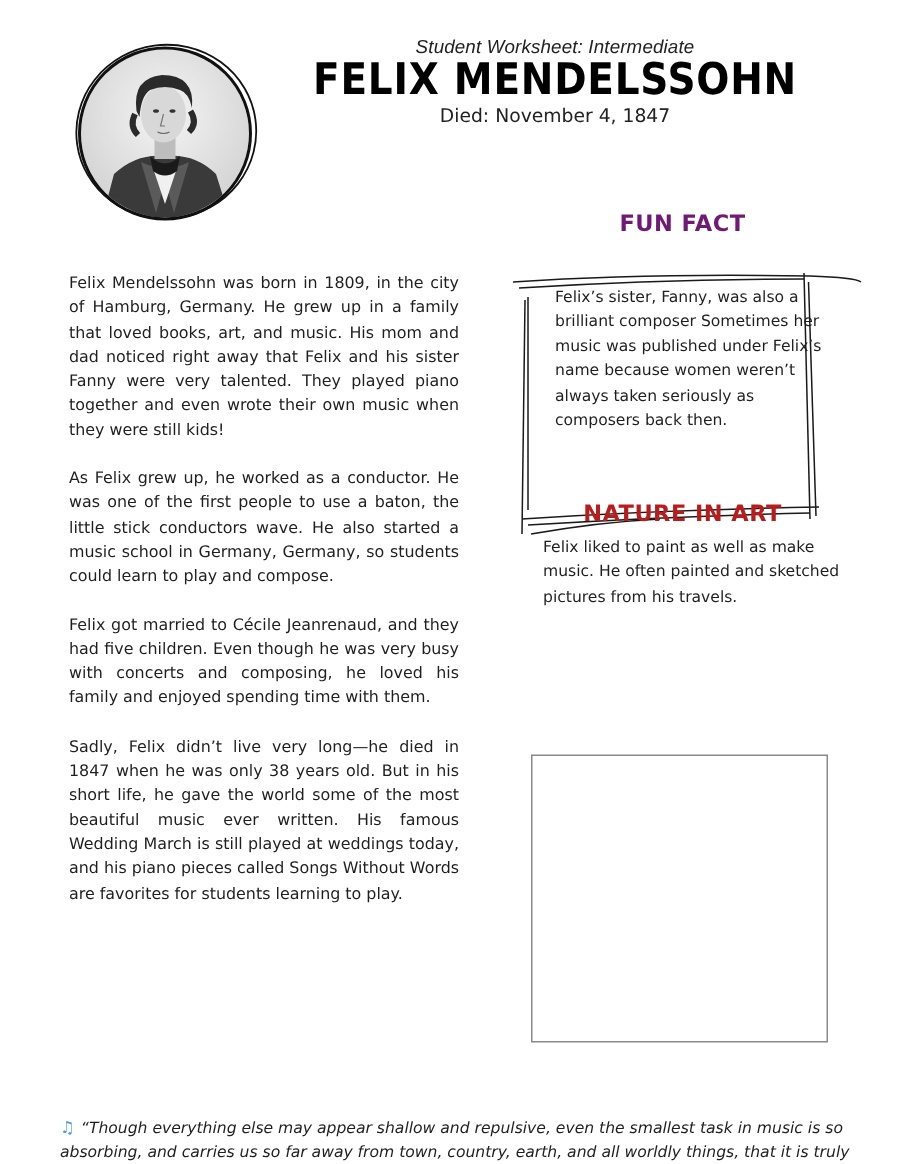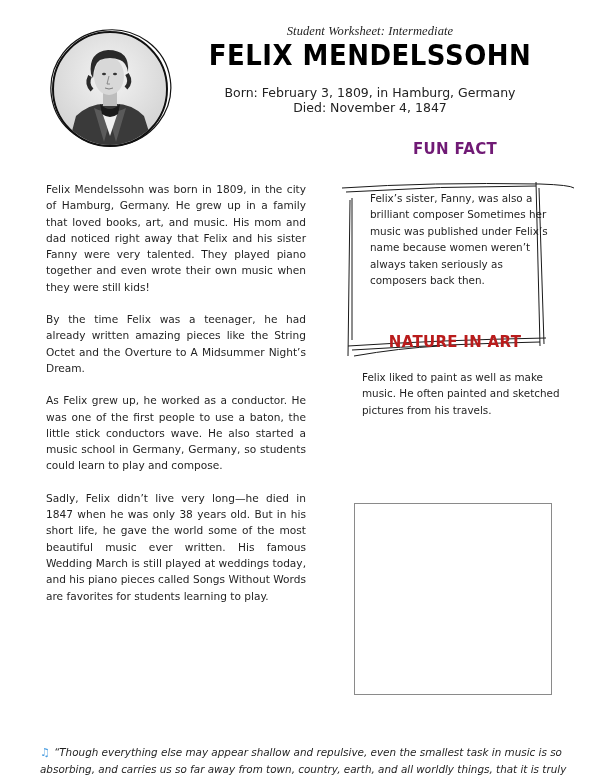--- a/index.html
+++ b/index.html
@@ -3,37 +3,37 @@
 <meta charset="utf-8">
 <style>
   * { box-sizing: border-box; margin: 0; padding: 0; }
   html, body { width: 600px; height: 776px; background: #ffffff; overflow: hidden; }
   body { position: relative; font-family: "DejaVu Sans", sans-serif; color: #1a1a1a; }
 
   .portrait { position: absolute; left: 46px; top: 24px; width: 128px; height: 130px; }
   .portrait svg { width: 100%; height: 100%; }
 
   .header { position: absolute; left: 200px; top: 24px; width: 340px; text-align: center; }
-  .subtitle { font-family: Liberation Serif, serif; font-style: italic; font-size: 12.5px; color: #222; letter-spacing: 0.1px; }
+  .subtitle { font-family: Liberation Sans, sans-serif; font-style: italic; font-size: 12.5px; color: #222; letter-spacing: 0.1px; }
   .title { font-family: "DejaVu Sans", sans-serif; font-weight: bold; font-size: 26px; letter-spacing: 0.5px; margin-top: 1px; color: #000; transform: scaleY(1.12); }
   .born, .died { font-size: 12.5px; color: #222; }
   .born { margin-top: 15px; }
   .died { margin-top: 0; }
 
   .bio { position: absolute; left: 46px; top: 169px; width: 260px; font-size: 10.6px; line-height: 16.3px; text-align: justify; color: #1f1f1f; margin-top: 12px; }
   .bio p { margin-bottom: 16px; }
 
   .funfact-heading { position: absolute; left: 355px; top: 140px; width: 200px; text-align: center; font-weight: bold; font-size: 15px; letter-spacing: 0.3px; color: #701a75; }
   .funfact-frame { position: absolute; left: 340px; top: 160px; width: 236px; height: 200px; }
   .funfact-frame svg { width: 100%; height: 100%; position: absolute; left: 0; top: 0; }
   .funfact-text { position: absolute; left: 370px; top: 190px; width: 180px; font-size: 10.4px; line-height: 16.4px; color: #1f1f1f; }
 
   .nature-heading { position: absolute; left: 355px; top: 333px; width: 200px; text-align: center; font-weight: bold; font-size: 15px; letter-spacing: 0.3px; color: #b91c1c; }
   .nature-text { position: absolute; left: 362px; top: 357px; width: 210px; font-size: 10.4px; line-height: 16.4px; color: #1f1f1f; }
-  .nature-text p { margin-bottom: 16px; margin-top: 12px; }
+  .nature-text p { margin-bottom: 16px; }
 
   .sketch-box { position: absolute; left: 354px; top: 503px; width: 198px; height: 192px; border: 1.5px solid #8a8a8a; background: #fff; }
 
   .quote { position: absolute; left: 40px; top: 744px; width: 530px; text-align: left; font-style: italic; font-size: 10.4px; line-height: 16.2px; color: #1f1f1f; }
   .quote .note { color: #4a9de0; font-style: normal; font-size: 11px; margin-right: 4px; }
   .copyright { position: absolute; right: 28px; top: 784px; font-size: 7px; color: #333; }
 </style>
 </head>
 <body>
 
@@ -72,28 +72,27 @@
       <path d="M81 50 Q86 58 80 64" stroke="#2a2a2a" stroke-width="4" fill="none"></path>
     </g>
     <circle cx="64" cy="65" r="57" fill="none" stroke="#111" stroke-width="2"></circle>
     <ellipse cx="65" cy="64" rx="60" ry="58" fill="none" stroke="#111" stroke-width="1.2" transform="rotate(-8 64 65)"></ellipse>
   </svg>
 </div>
 
 <div class="header">
   <div class="subtitle">Student Worksheet: Intermediate</div>
   <div class="title">FELIX MENDELSSOHN</div>
-  <div class="born">Born: February 3, 1809, in Hamburg, Germany</div>
   <div class="died">Died: November 4, 1847</div>
 </div>
 
 <div class="bio">
   <p>Felix Mendelssohn was born in 1809, in the city of Hamburg, Germany. He grew up in a family that loved books, art, and music. His mom and dad noticed right away that Felix and his sister Fanny were very talented. They played piano together and even wrote their own music when they were still kids!</p>
-  <p>By the time Felix was a teenager, he had already written amazing pieces like the String Octet and the Overture to A Midsummer Night’s Dream.</p>
   <p>As Felix grew up, he worked as a conductor. He was one of the first people to use a baton, the little stick conductors wave. He also started a music school in Germany, Germany, so students could learn to play and compose.</p>
+  <p>Felix got married to Cécile Jeanrenaud, and they had five children. Even though he was very busy with concerts and composing, he loved his family and enjoyed spending time with them.</p>
   <p>Sadly, Felix didn’t live very long—he died in 1847 when he was only 38 years old. But in his short life, he gave the world some of the most beautiful music ever written. His famous Wedding March is still played at weddings today, and his piano pieces called Songs Without Words are favorites for students learning to play.</p>
 </div>
 
 <div class="funfact-heading">FUN FACT</div>
 <div class="funfact-frame">
   <svg viewBox="0 0 236 200">
     <g fill="none" stroke="#1a1a1a" stroke-width="1">
       <path d="M2 28 Q90 22 200 24 Q230 25 234 28"></path>
       <path d="M6 32 Q100 26 196 26"></path>
       <path d="M196 22 L200 186"></path>

